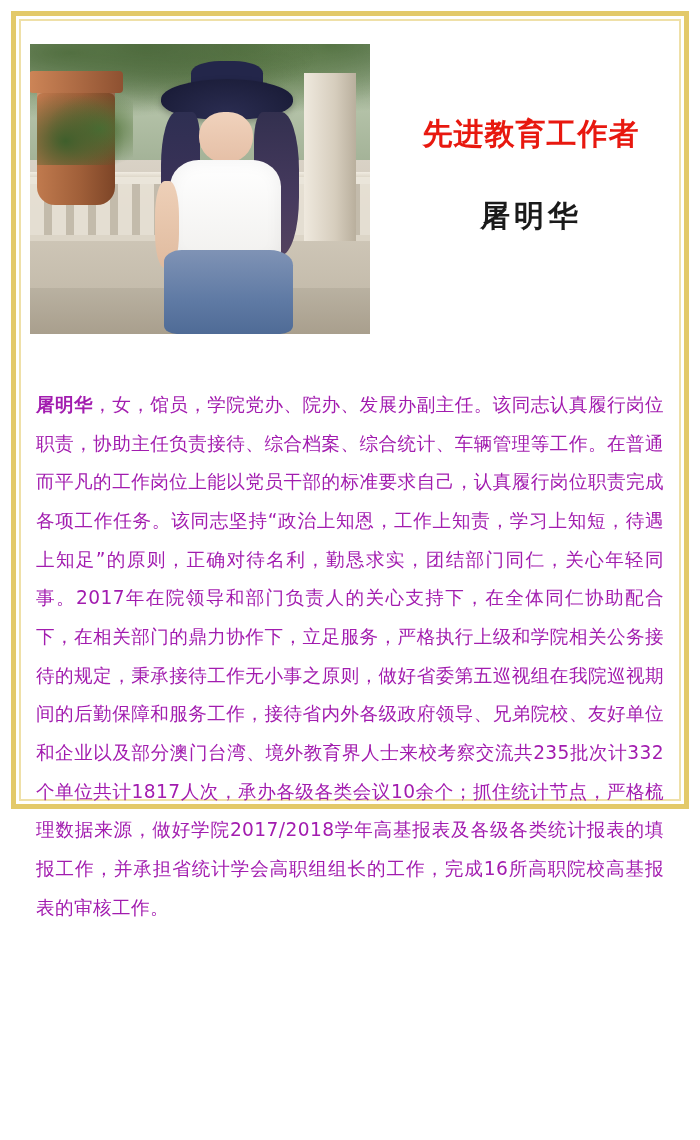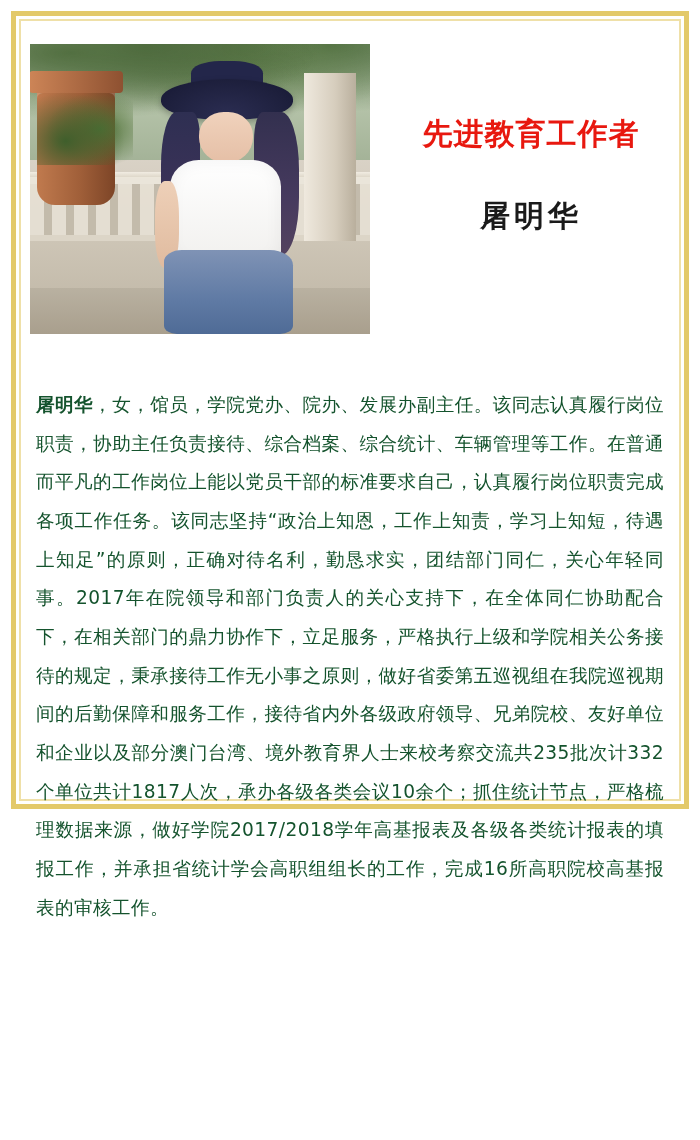--- a/index.html
+++ b/index.html
@@ -188,21 +188,21 @@
     color: #1a1a1a;
     font-weight: bold;
     font-size: 30px;
     letter-spacing: 4px;
   }
   
   .body-text {
     margin: 52px 6px 0 6px;
     font-size: 18.6px;
     line-height: 2.08;
-    color: #14532d;
+    color: #a21caf;
     text-align: justify;
     text-justify: inter-ideograph;
     letter-spacing: .4px;
   }
   .body-text b {
     font-weight: bold;
   }
 </style>
 </head>
 <body>

